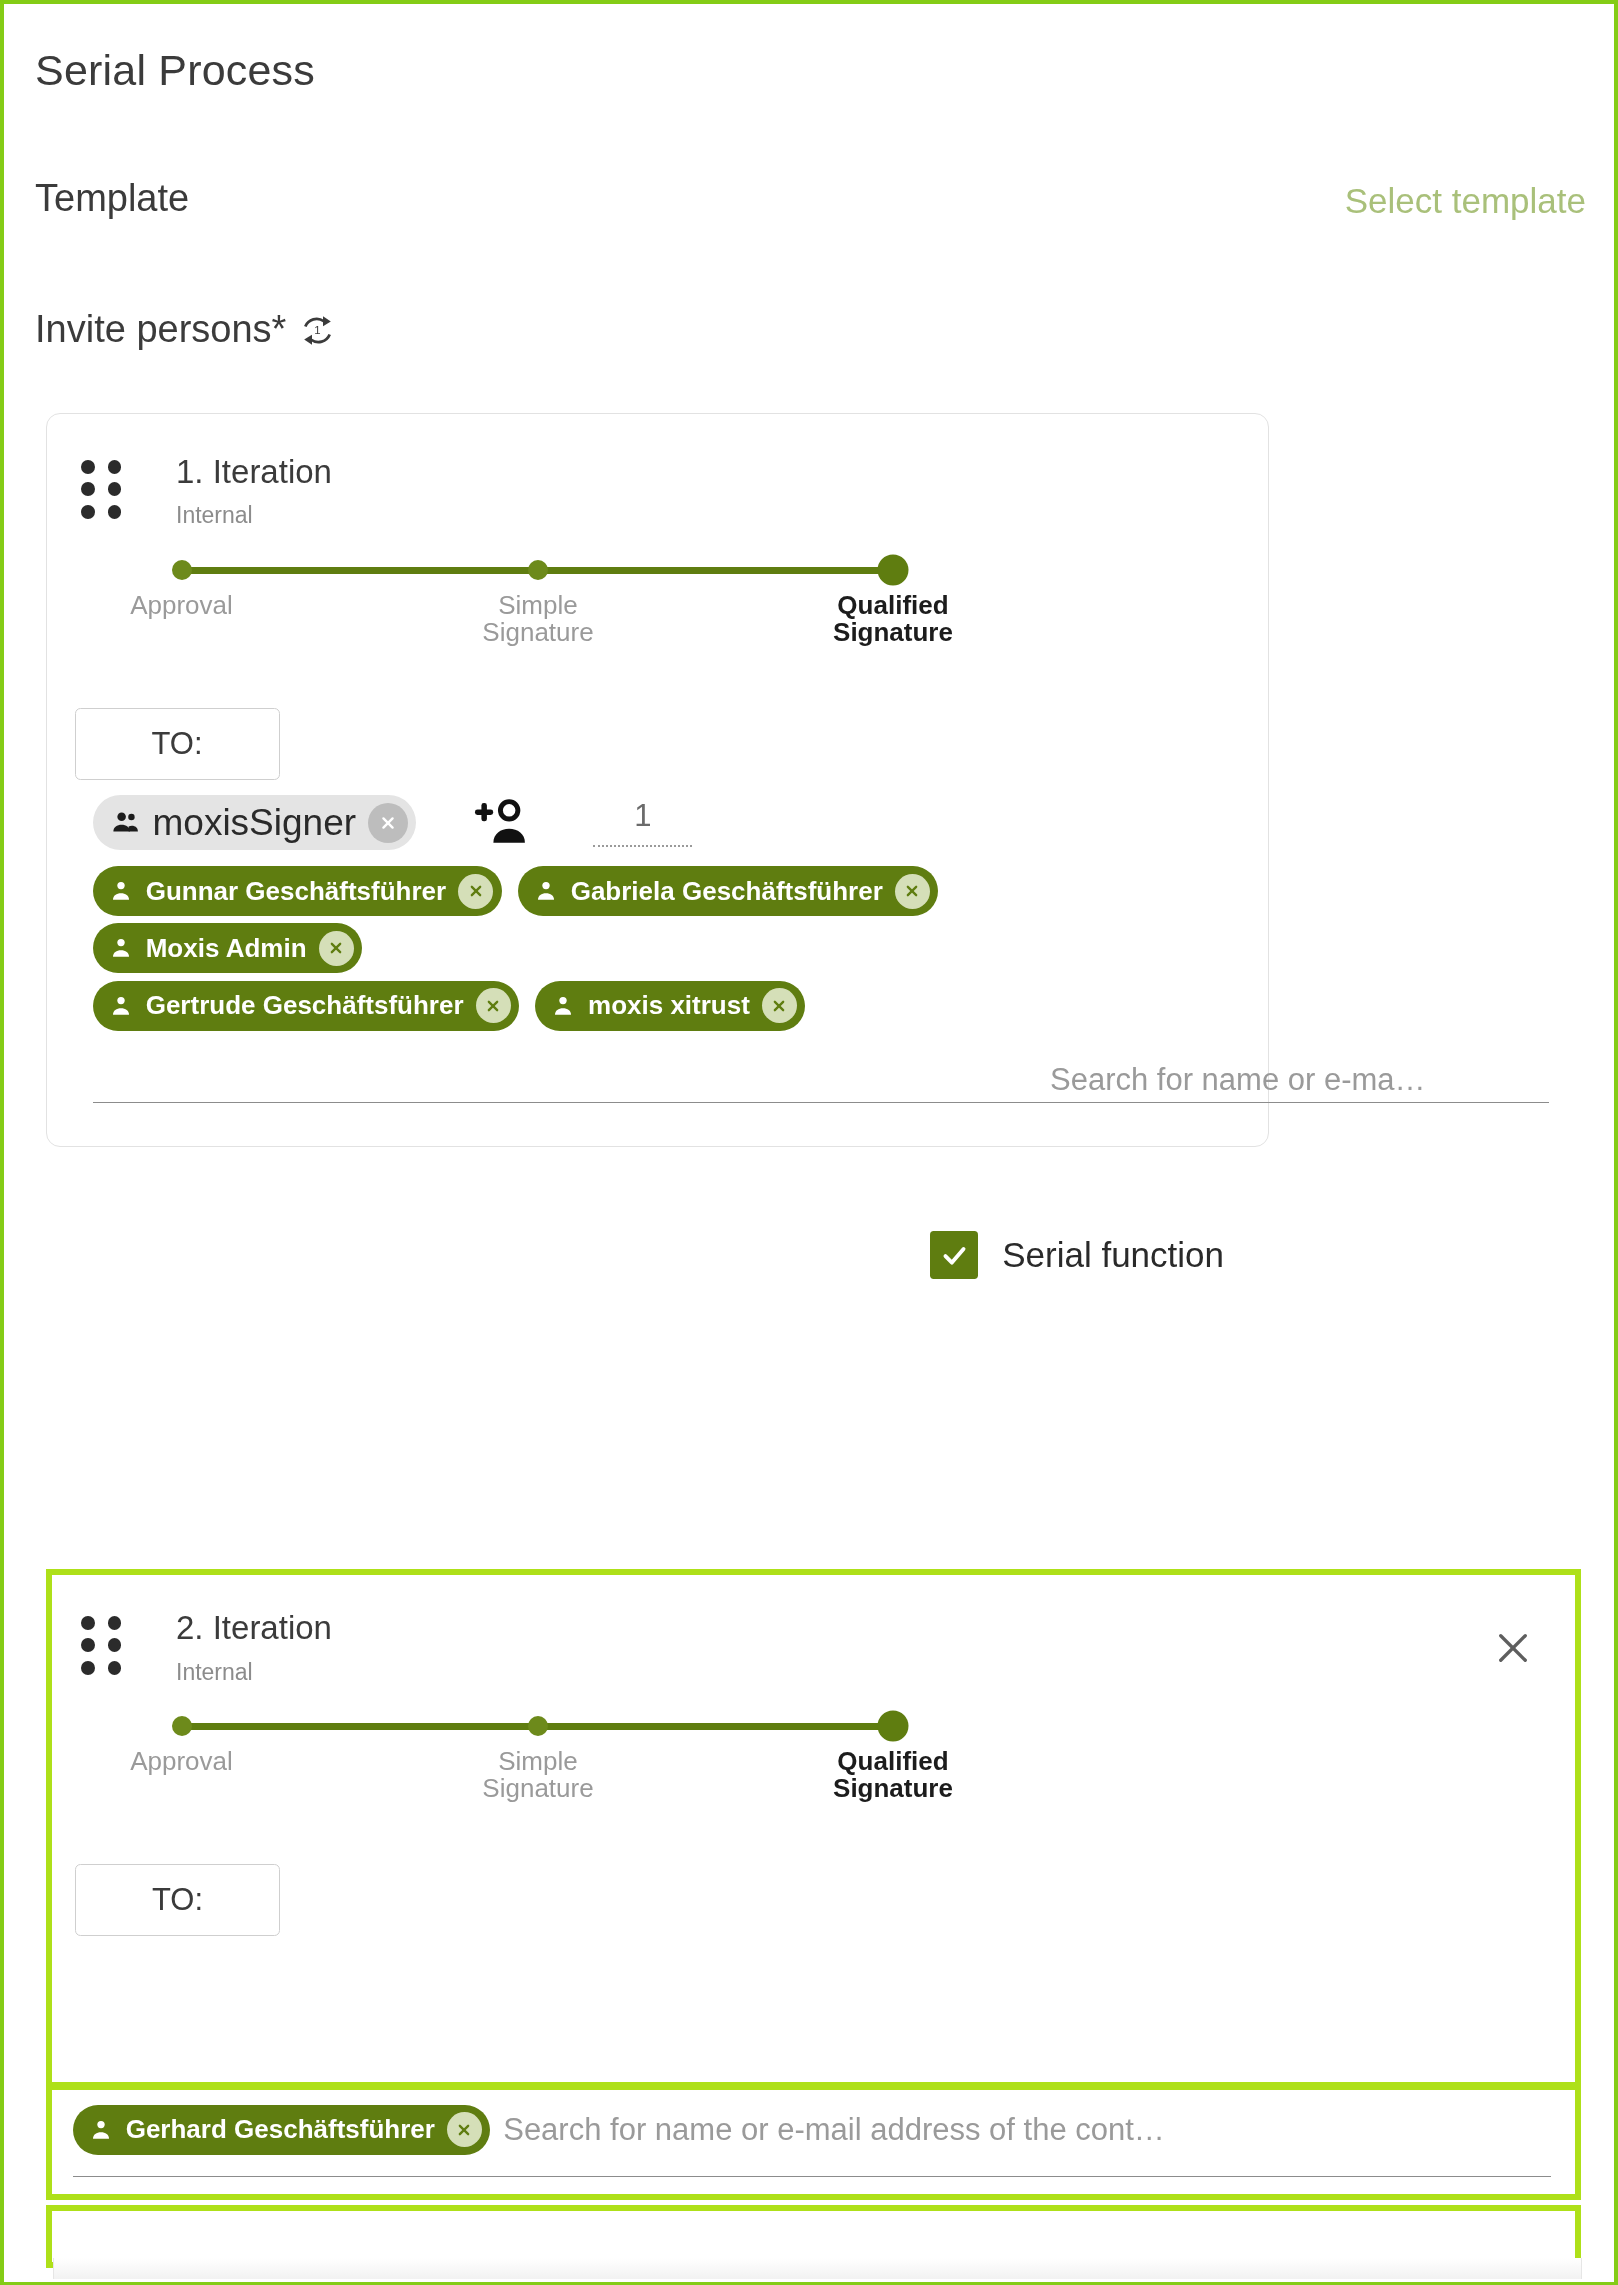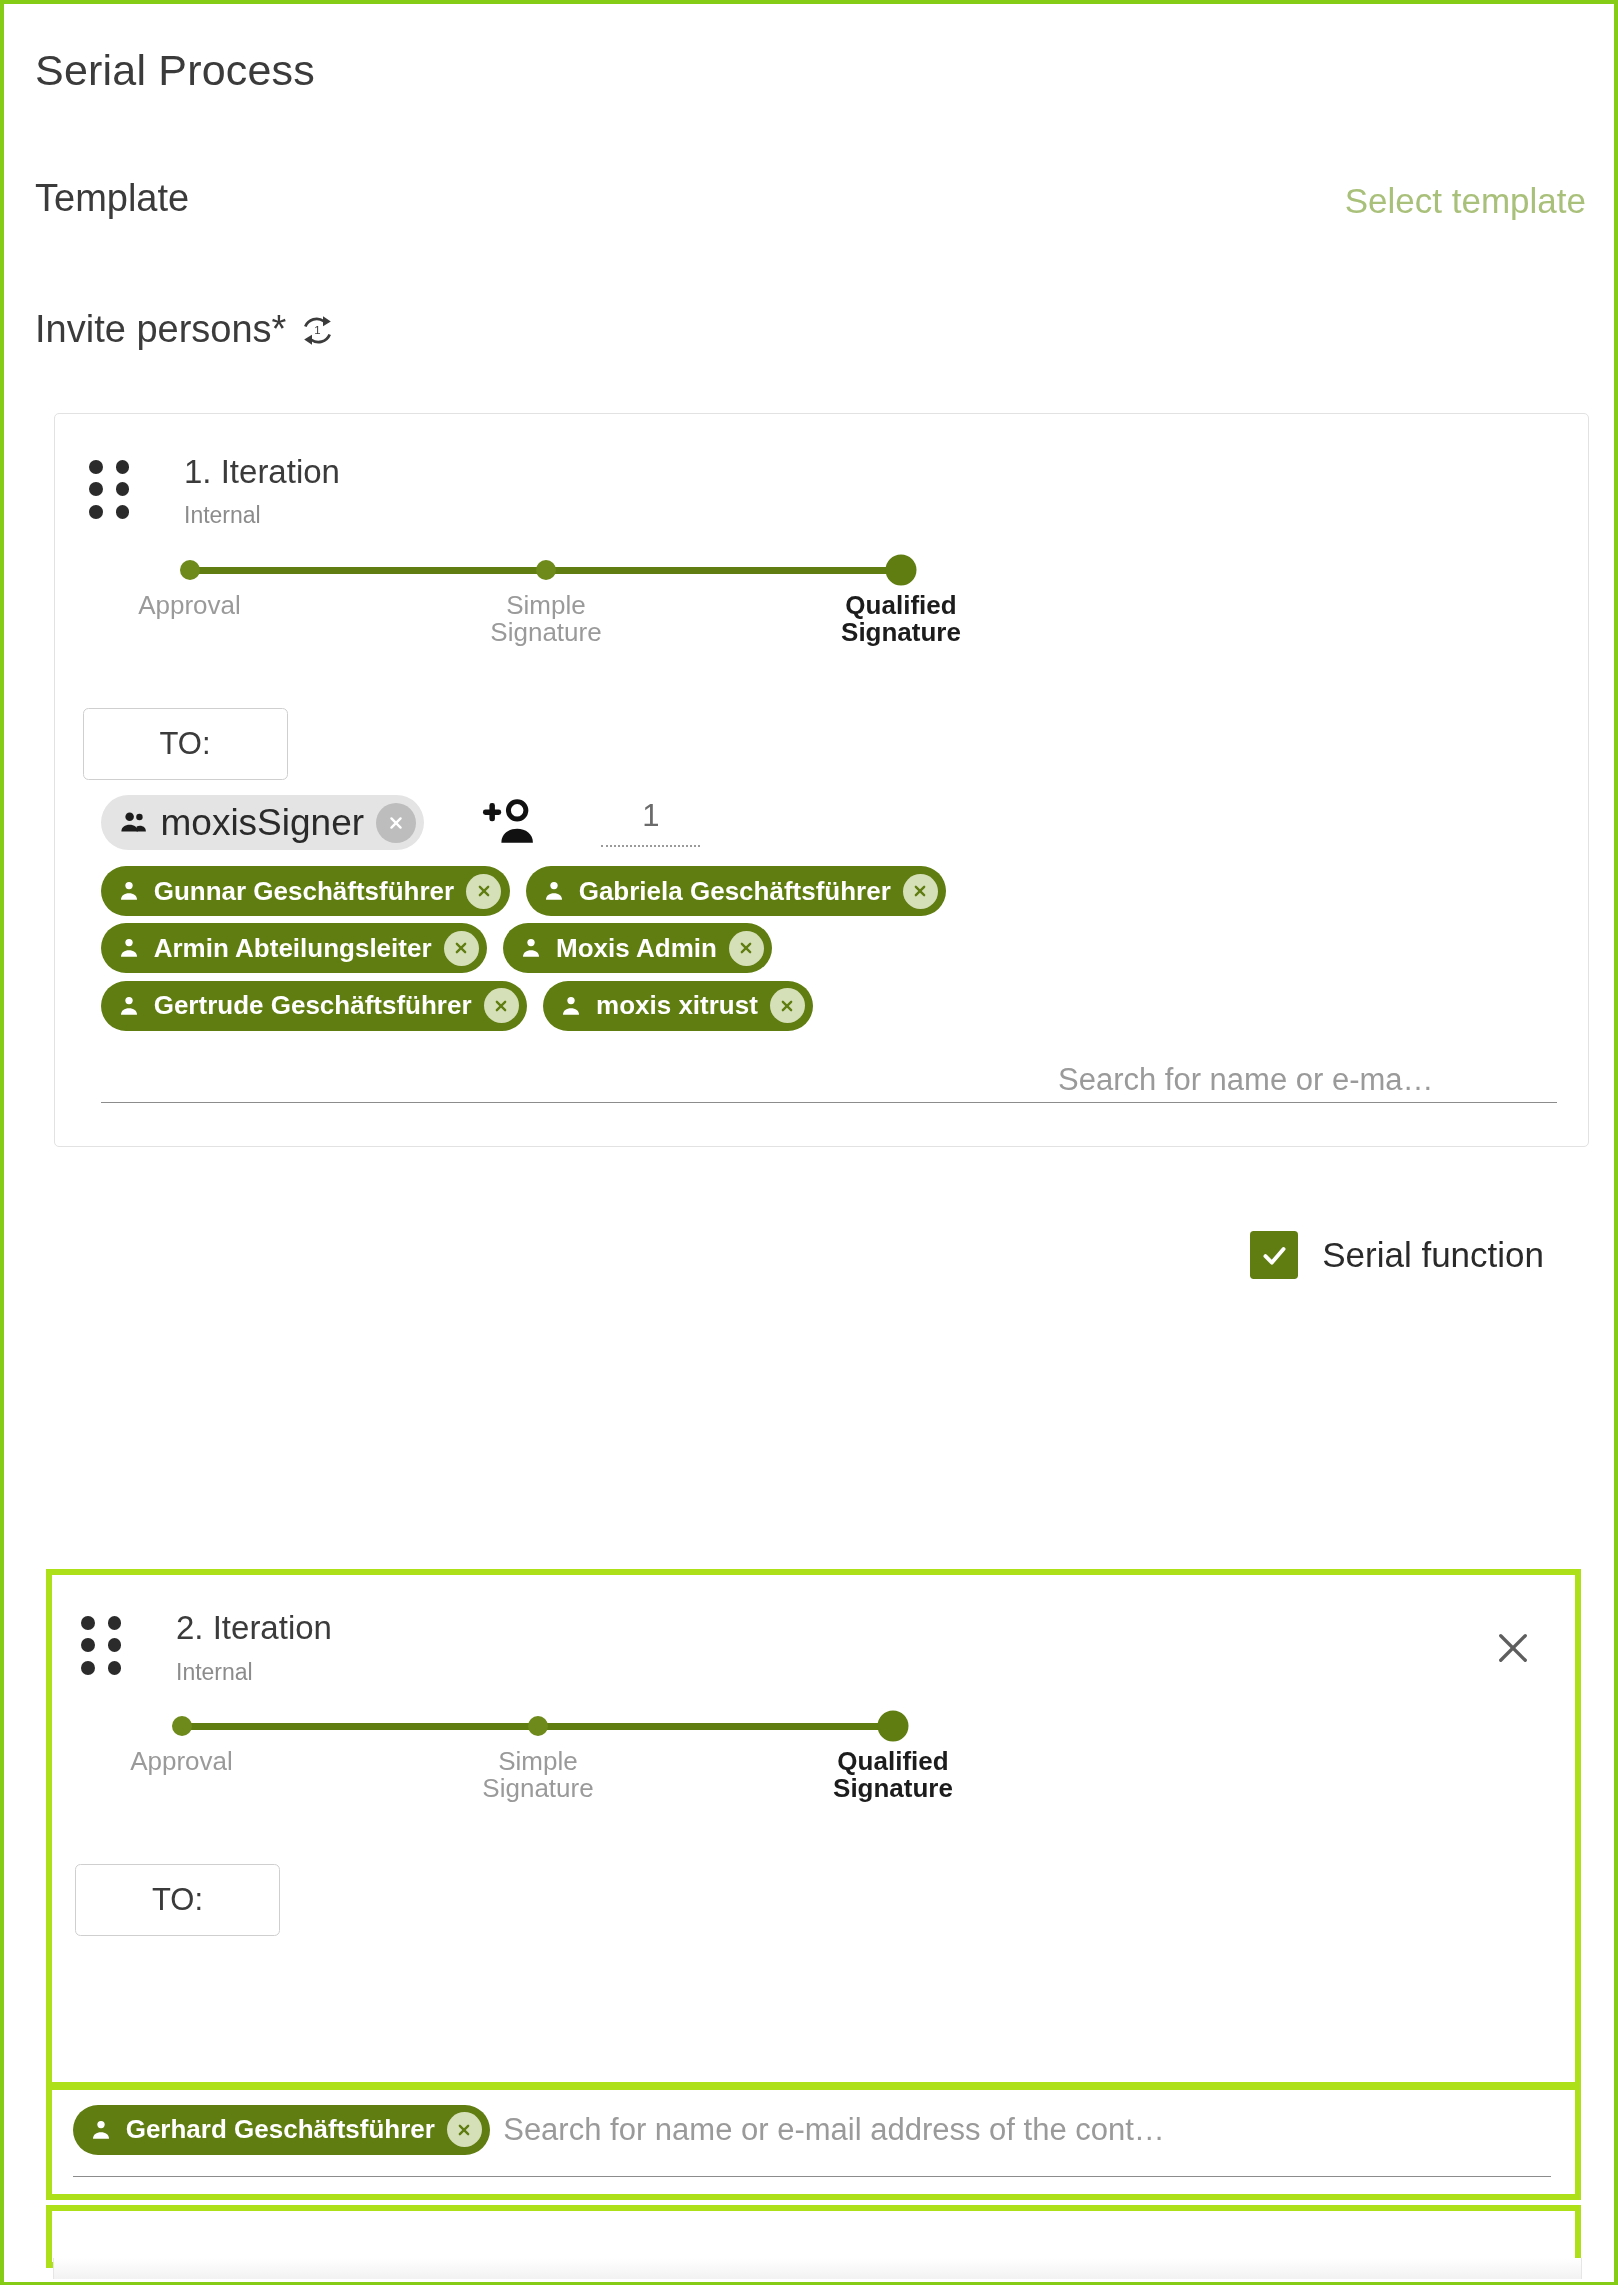--- a/index.html
+++ b/index.html
@@ -68,25 +68,25 @@
     white-space: nowrap;
     display: flex;
     align-items: center;
     gap: 12px;
   }
   .cycle-icon { display: inline-flex; align-items: center; margin-top: 2.8px; }
 
   
   .card {
     position: absolute;
-    left: 40px;
-    width: 1535px;
+    left: 32px;
+    width: 1223px;
     background: #ffffff;
     border: 1.8px solid #e2e2e2;
-    border-radius: 5px;
+    border-radius: 14px;
   }
   .card-1 { top: 399px; height: 734px; }
 
   .card-hl {
     position: absolute;
     left: 32px;
     width: 1535px;
     background: #ffffff;
     border: 6.4px solid #aee019;
   }
@@ -444,35 +444,20 @@
       </div>
 
       <div class="chips-row">
         <span class="chip person">
           <span class="ic">
             <svg width="26" height="26" viewBox="0 0 24 24" fill="#ffffff">
               <circle cx="12" cy="7" r="3.4"></circle>
                   <path d="M4.6 20c0-4 3.3-6 7.4-6s7.4 2 7.4 6z"></path>
             </svg>
           </span>
-          <span class="lbl">Armin Abteilungsleiter</span>
-          <span class="x">
-            <svg width="20" height="20" viewBox="0 0 24 24" stroke="#5f7d10" stroke-width="2.8" stroke-linecap="round">
-              <line x1="7" y1="7" x2="17" y2="17"></line>
-                  <line x1="17" y1="7" x2="7" y2="17"></line>
-            </svg>
-          </span>
-        </span>
-        <span class="chip person">
-          <span class="ic">
-            <svg width="26" height="26" viewBox="0 0 24 24" fill="#ffffff">
-              <circle cx="12" cy="7" r="3.4"></circle>
-                  <path d="M4.6 20c0-4 3.3-6 7.4-6s7.4 2 7.4 6z"></path>
-            </svg>
-          </span>
           <span class="lbl">Moxis Admin</span>
           <span class="x">
             <svg width="20" height="20" viewBox="0 0 24 24" stroke="#5f7d10" stroke-width="2.8" stroke-linecap="round">
               <line x1="7" y1="7" x2="17" y2="17"></line>
                   <line x1="17" y1="7" x2="7" y2="17"></line>
             </svg>
           </span>
         </span>
       </div>
 

